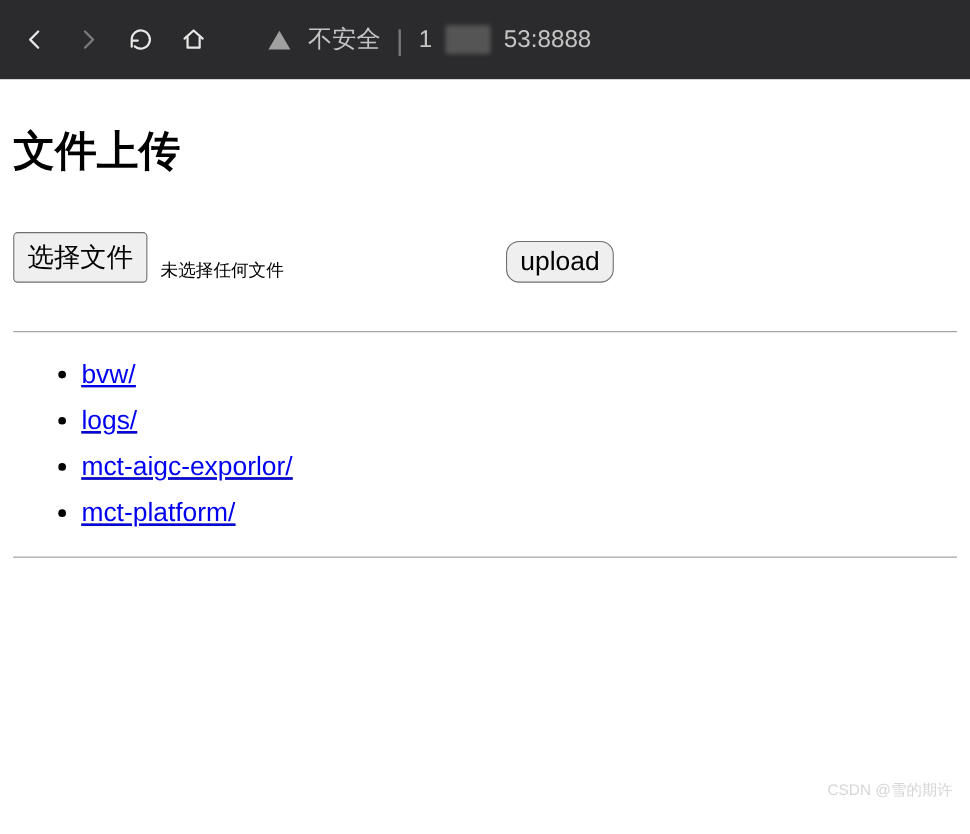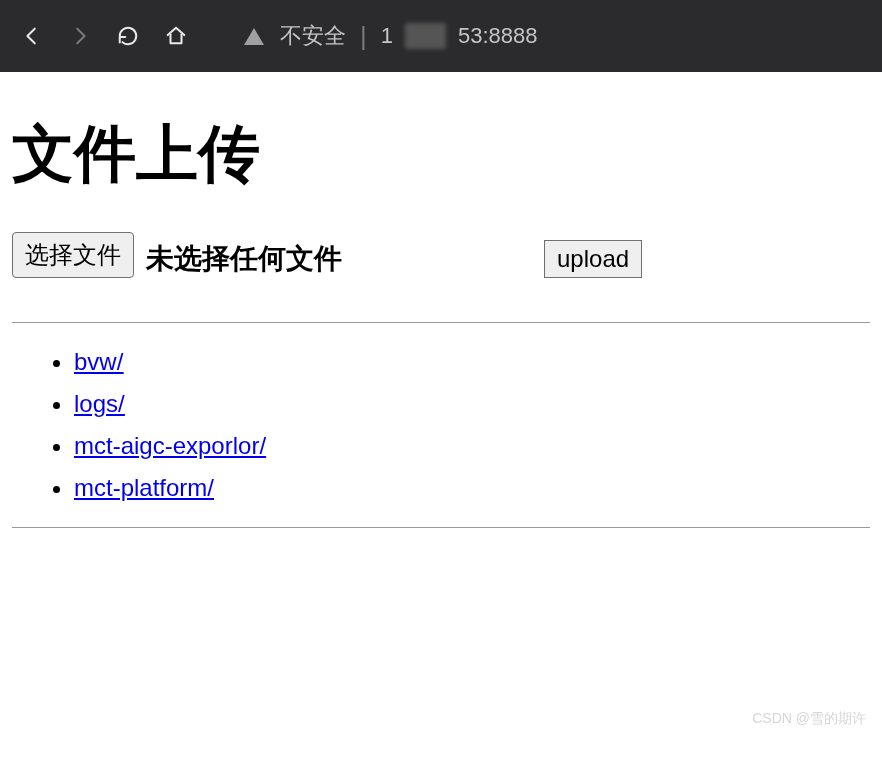--- a/index.html
+++ b/index.html
@@ -48,51 +48,50 @@
       position: relative;
       margin-right: 4px;
     }
     .addr-sep { color: #7a7a7a; font-size: 26px; margin: 0 2px; }
     .addr-text { color: #c4c4c4; }
     .addr-blur { background: #555; color: transparent; border-radius: 2px; filter: blur(2px); padding: 0 4px; }
     .page-content {
       padding: 10px 12px;
     }
     h1.upload-title {
-      font-size: 62px;
+      font-size: 38px;
       font-weight: bold;
       margin-top: 30px;
-      margin-bottom: 36px;
+      margin-bottom: 48px;
     }
     .upload-row {
       display: flex;
       align-items: flex-end;
       gap: 12px;
       font-size: 24px;
       margin-bottom: 44px;
     }
     .choose-file-btn {
       border: 1px solid #6f6f6f;
       background: #efefef;
       padding: 6px 12px;
       font-size: 24px;
       border-radius: 4px;
       font-family: inherit;
     }
     .file-status {
-      font-size: 28px;
-      font-weight: bold;
+      font-size: 16px;
     }
     .upload-btn {
       border: 1px solid #6f6f6f;
       background: #efefef;
       padding: 4px 12px;
       font-size: 24px;
       margin-left: 190px;
-      border-radius: 0;
+      border-radius: 12px;
       font-family: inherit;
     }
     h1.dir-title {
       font-size: 46px;
       font-weight: bold;
       margin-bottom: 28px;
     }
     hr {
       border: none;
       border-top: 1px solid #999;

